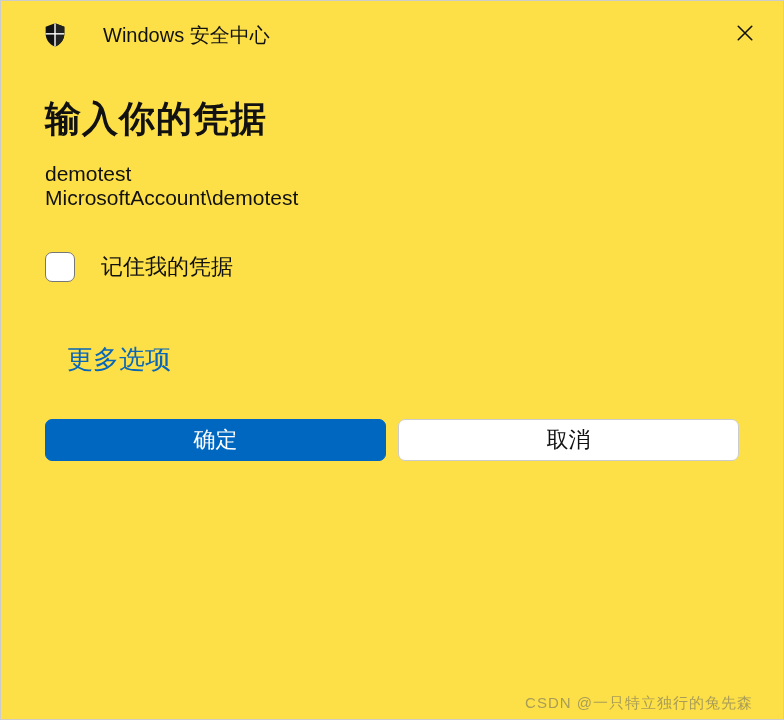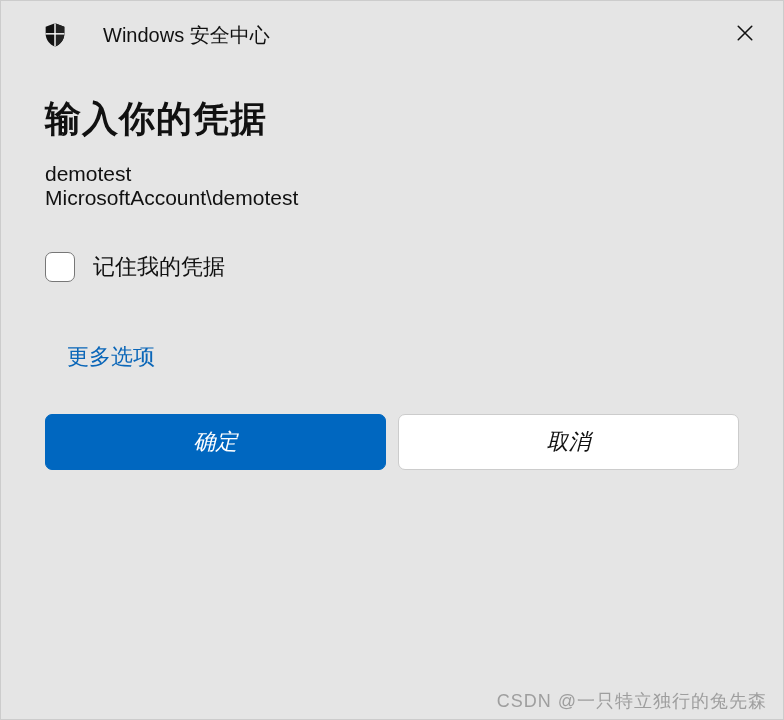--- a/index.html
+++ b/index.html
@@ -1,21 +1,21 @@
 <!DOCTYPE html>
 <html><head>
   <meta charset="utf-8">
   <style>
     * { margin: 0; padding: 0; box-sizing: border-box; }
     html, body { width: 784px; height: 720px; font-family: "Segoe UI", "Microsoft YaHei", sans-serif; background: #fff; overflow: hidden; }
     .dialog {
       width: 784px; height: 720px;
       border: 1px solid #ccc;
       position: relative;
-      background: #e5e5e5;
+      background: #fde047;
     }
     .titlebar {
       display: flex; align-items: center;
       padding: 20px 16px 10px 40px;
       position: relative;
     }
     .titlebar .shield { width: 28px; height: 28px; margin-right: 34px; }
     .titlebar .title-text { font-size: 20px; color: #111; }
     .close-btn {
       position: absolute; right: 22px; top: 18px;
@@ -34,44 +34,44 @@
       padding: 4px 12px 0 18px;
       border: 1px solid #888;
       border-bottom: 3px solid #0067c0;
       border-radius: 6px 6px 0 0;
       outline: none;
       color: #111;
       background: #fff;
     }
     .pw-input::placeholder { color: #888; }
     .account { font-size: 21px; color: #111; margin-bottom: 42px; }
-    .remember-row { display: flex; align-items: flex-start; gap: 18px; margin-bottom: 60px; }
+    .remember-row { display: flex; align-items: flex-start; gap: 26px; margin-bottom: 60px; }
     .checkbox {
       width: 30px; height: 30px;
       border: 1.5px solid #777;
       border-radius: 7px;
       background: #fff;
       cursor: pointer;
     }
     .remember-label { font-size: 22px; color: #111; }
-    .more-options { font-size: 22px; color: #0a66b8; margin-left: 22px; margin-bottom: 42px; cursor: pointer; }
+    .more-options { font-size: 26px; color: #0a66b8; margin-left: 22px; margin-bottom: 42px; cursor: pointer; }
     .buttons { display: flex; gap: 12px; padding: 0 0 20px 0; }
     .btn {
-      flex: 1; height: 56px;
+      flex: 1; height: 42px;
       font-size: 22px;
       border-radius: 7px;
       cursor: pointer;
-      display: flex; align-items: center; justify-content: center; font-style: italic;
+      display: flex; align-items: center; justify-content: center;
     }
     .btn-primary { background: #0067c0; border: 1px solid #0067c0; color: #fff; }
     .btn-secondary { background: #fff; border: 1.5px solid #ccc; color: #111; }
     .watermark {
       position: absolute;
-      right: 16px; bottom: 6px;
-      font-size: 18px; color: rgba(100,100,100,0.55);
+      right: 30px; bottom: 6px;
+      font-size: 15px; color: rgba(100,100,100,0.55);
       letter-spacing: 1px;
       pointer-events: none;
     }
   </style>
 </head>
 <body>
 
 <div class="dialog">
   <div class="titlebar">
     <span class="shield">

